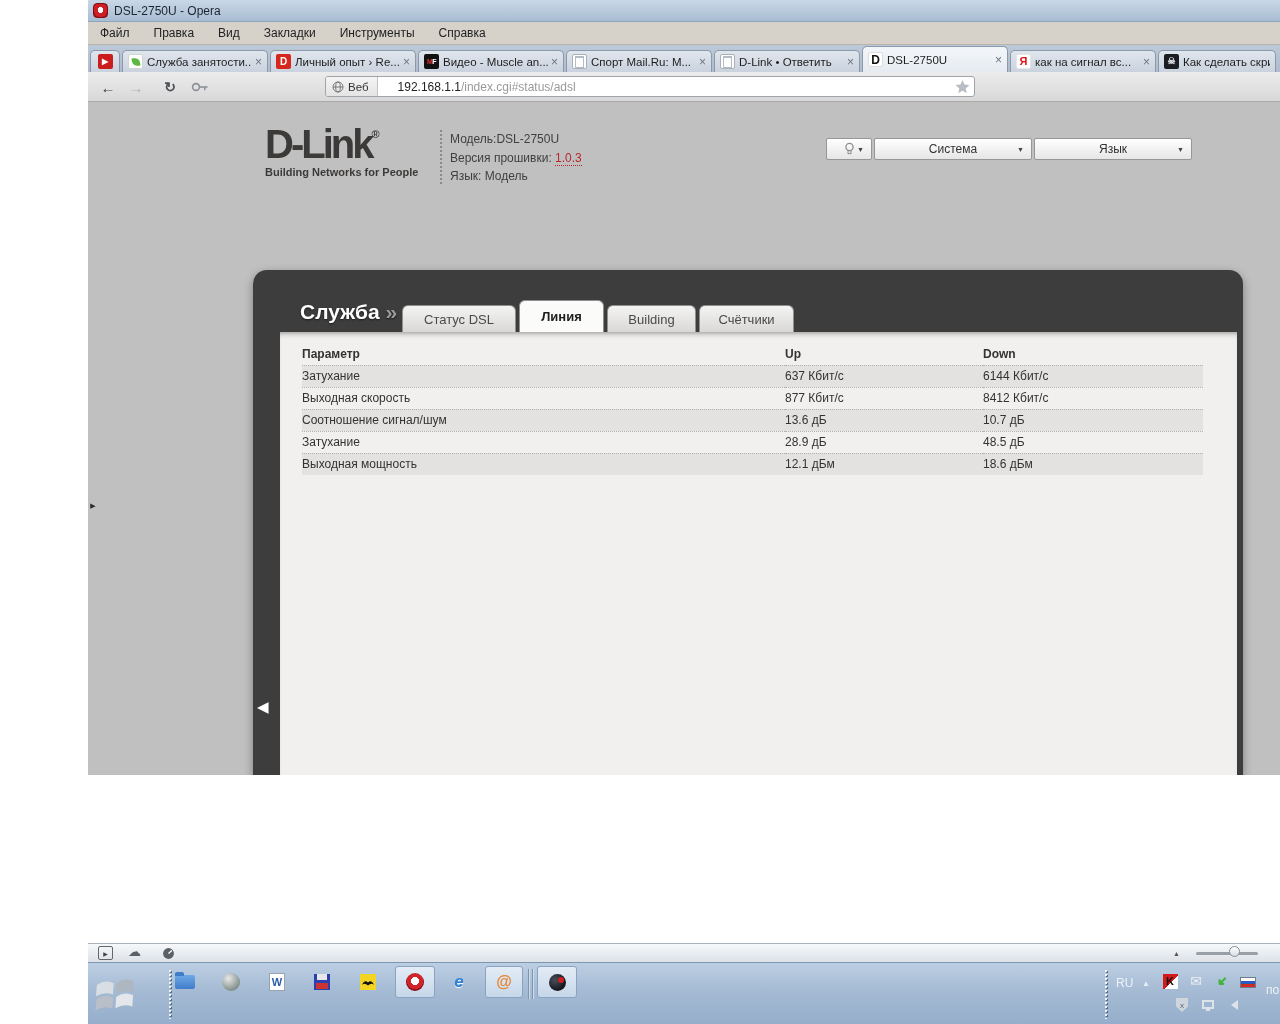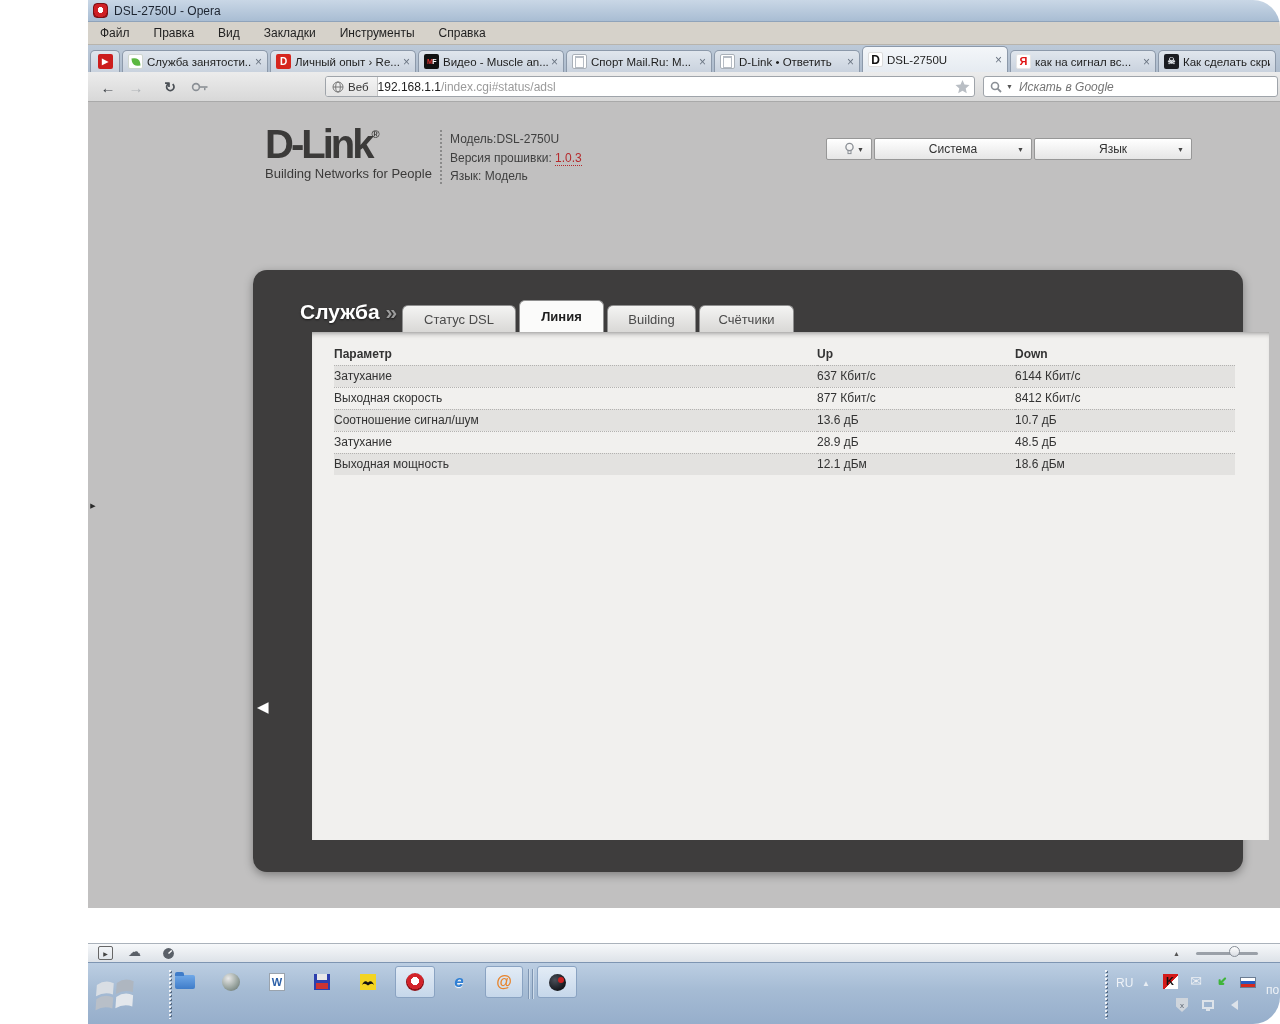--- a/index.html
+++ b/index.html
@@ -1,17 +1,17 @@
 <!DOCTYPE html>
 <html><head>
 <meta charset="utf-8">
 <style>
   html,body{margin:0;padding:0;}
   body{font-family:"Liberation Sans",sans-serif;}
-  .screen{position:relative;width:1280px;height:1024px;background:#ffffff;overflow:hidden;border-radius:27px;}
+  .screen{position:relative;width:1280px;height:1024px;background:#ffffff;overflow:hidden;}
   .browser{position:absolute;left:88px;top:0;width:1192px;height:962px;}
 
   
   .titlebar{position:absolute;left:0;top:0;width:100%;height:22px;
     background:linear-gradient(#c9d7e6,#a9bdd3);display:flex;align-items:center;
     border-bottom:1px solid #8fa3ba;box-sizing:border-box;}
   .opera-badge{width:15px;height:15px;margin:0 6px 0 5px;border-radius:4px;
     background:radial-gradient(circle at 50% 45%,#fff 0 3px,#cf1f25 3px 7px,#a01318 7px);
     border:1px solid #7c0f13;box-sizing:border-box;}
   .titlebar .ttl{font-size:12px;color:#1c2430;}
@@ -52,39 +52,39 @@
     font-size:15px;font-weight:bold;}
   .nav-back{left:8px;color:#3a3f45;}
   .nav-fwd{left:36px;color:#aeb2b6;}
   .nav-reload{left:70px;color:#4a4f55;font-size:14px;}
   .nav-key{left:100px;}
   .urlfield{position:absolute;left:237px;top:4px;width:650px;height:21px;background:#fff;
     border:1px solid #9fa4aa;border-radius:3px;display:flex;align-items:center;box-sizing:border-box;}
   .webbadge{display:flex;align-items:center;gap:4px;padding:0 8px 0 6px;height:100%;
     background:linear-gradient(#f4f4f4,#e4e4e4);border-right:1px solid #c4c4c4;border-radius:2px 0 0 2px;}
   .webbadge .t{font-size:11.5px;color:#333;}
-  .urltext{font-size:12px;margin-left:0;flex:1;white-space:nowrap;overflow:hidden;}
+  .urltext{font-size:12px;margin-left:20px;flex:1;white-space:nowrap;overflow:hidden;}
   .urltext .host{color:#1f1f1f;}
   .urltext .path{color:#9a9a9a;}
   .starbtn{flex:none;margin-right:4px;display:flex;align-items:center;}
   .searchfield{position:absolute;left:895px;top:4px;width:295px;height:21px;background:#fff;
     border:1px solid #9fa4aa;border-radius:3px;display:flex;align-items:center;box-sizing:border-box;padding:0 6px;gap:4px;}
   .searchfield .caret{font-size:7px;color:#555;}
   .searchfield input{border:none;outline:none;flex:1;font-size:12px;font-style:italic;color:#8a8a8a;
     font-family:"Liberation Sans",sans-serif;background:transparent;}
 
   
-  .viewport{position:absolute;left:0;top:102px;width:100%;height:806px;background:#c1c0c0;overflow:hidden;}
+  .viewport{position:absolute;left:0;top:102px;width:100%;height:673px;background:#c1c0c0;overflow:hidden;}
   .side-open{position:absolute;left:0;top:396px;width:10px;height:16px;display:flex;align-items:center;justify-content:center;
     font-size:7px;color:#2a2a2a;}
 
   .dlink-logo{position:absolute;left:177px;top:22px;color:#3b3a39;}
   .dlink-logo .big{font-size:40px;font-weight:bold;letter-spacing:-3px;line-height:1;}
   .dlink-logo .reg{font-size:11px;vertical-align:20px;letter-spacing:0;}
-  .dlink-logo .tag{font-size:13px;font-weight:normal;letter-spacing:0;margin-top:2px;}
+  .dlink-logo .tag{font-size:11px;font-weight:bold;letter-spacing:0;margin-top:2px;}
   .info-divider{position:absolute;left:352px;top:28px;height:54px;border-left:2px dotted #8a8a8a;}
   .device-info{position:absolute;left:362px;top:28px;font-size:12px;color:#3f3f3f;line-height:1.55;}
   .fw-val{color:#b5292c;border-bottom:1px dotted #b5292c;}
 
   .hdr-btn{position:absolute;top:36px;height:22px;box-sizing:border-box;border:1px solid #979797;
     background:linear-gradient(#ffffff,#e6e6e6);display:flex;align-items:center;justify-content:center;
     font-size:12px;color:#333;border-radius:2px;}
   .hdr-btn .arr{position:absolute;right:7px;font-size:7px;color:#444;}
   .btn-hint{left:738px;width:46px;}
   .btn-system{left:786px;width:158px;}
@@ -98,21 +98,21 @@
   .ptab{position:absolute;box-sizing:border-box;border:1px solid #8f8f8f;border-bottom:none;
     border-radius:6px 6px 0 0;display:flex;align-items:center;justify-content:center;
     font-size:13px;color:#4a4a4a;background:linear-gradient(#f4f4f3,#d9d8d6);}
   .ptab-1{left:149px;top:35px;width:114px;height:27px;}
   .ptab-2{left:266px;top:30px;width:85px;height:32px;background:#fbfbfa;font-weight:bold;color:#1e1e1e;z-index:2;}
   .ptab-3{left:354px;top:35px;width:89px;height:27px;}
   .ptab-4{left:446px;top:35px;width:95px;height:27px;}
   .panel-collapse{position:absolute;left:4px;top:428px;color:#fff;font-size:15px;}
 
   .sheet{position:absolute;left:27px;top:62px;width:957px;height:508px;background:#f1f0ee;
-    box-shadow:inset 0 5px 6px -5px rgba(0,0,0,.55);margin-left:32px;}
+    box-shadow:inset 0 5px 6px -5px rgba(0,0,0,.55);}
   .stat-table{position:absolute;left:22px;top:12px;width:901px;display:grid;
     grid-template-columns:483px 198px 220px;font-size:12px;color:#333;}
   .stat-table .c{height:21px;line-height:21px;padding:0;white-space:nowrap;}
   .stat-table .hd{font-weight:bold;}
   .rowline{border-top:1px dotted #b3b2b0;}
   .stripe{background:#e3e2e0;}
 
   
   .statusbar{position:absolute;left:0;top:943px;width:100%;height:19px;
     background:linear-gradient(#f6f8fa,#dde2e8);border-top:1px solid #aab2bb;box-sizing:border-box;}
@@ -260,28 +260,20 @@
             </svg>
           <span class="t">Веб</span>
         </span>
         <span class="urltext"><span class="host">192.168.1.1</span><span class="path">/index.cgi#status/adsl</span></span>
         <span class="starbtn">
           <svg width="15" height="14" viewBox="0 0 15 14">
               <path d="M7.5 0l2 4.6 5 .5-3.8 3.3 1.1 4.9-4.3-2.6-4.3 2.6 1.1-4.9L.5 5.1l5-.5z" fill="#b9bec4"></path>
             </svg>
         </span>
       </div>
-      <div class="searchfield">
-        <svg width="12" height="12" viewBox="0 0 12 12">
-            <circle cx="5" cy="5" r="3.5" fill="none" stroke="#8a8f95" stroke-width="1.6"></circle>
-            <line x1="7.6" y1="7.6" x2="11" y2="11" stroke="#8a8f95" stroke-width="1.8"></line>
-          </svg>
-        <span class="caret">▼</span>
-        <input placeholder="Искать в Google" style="">
-      </div>
     </div>
 
     <div class="viewport">
       <span class="side-open">▶</span>
 
       <div class="dlink-logo">
         <div class="big"><span>D-Link</span><span class="reg">®</span></div>
         <div class="tag">Building Networks for People</div>
       </div>
       <div class="info-divider"></div>

